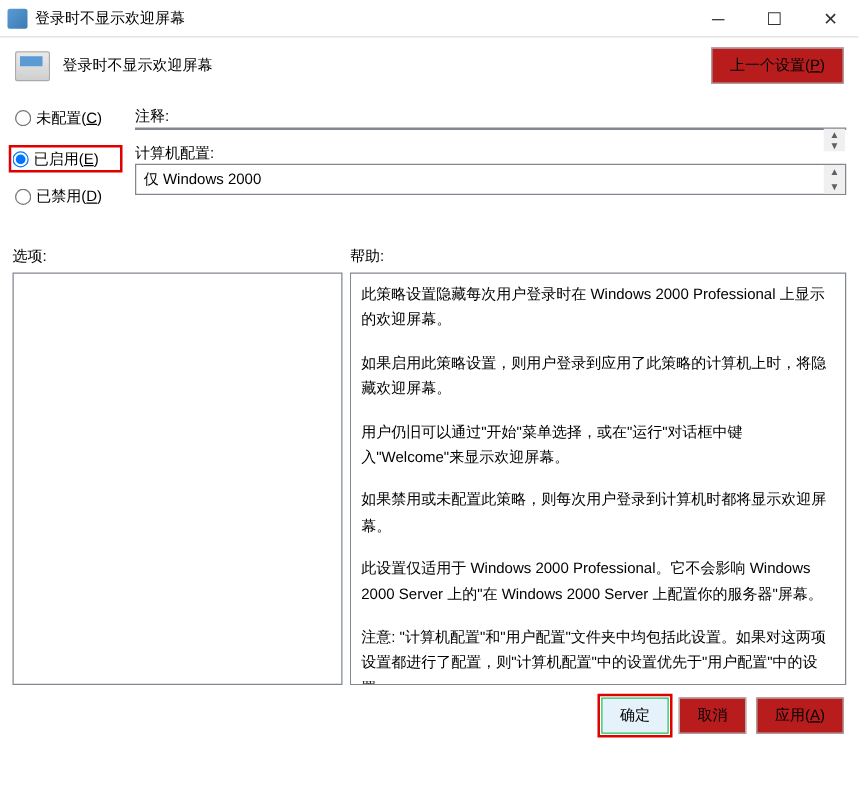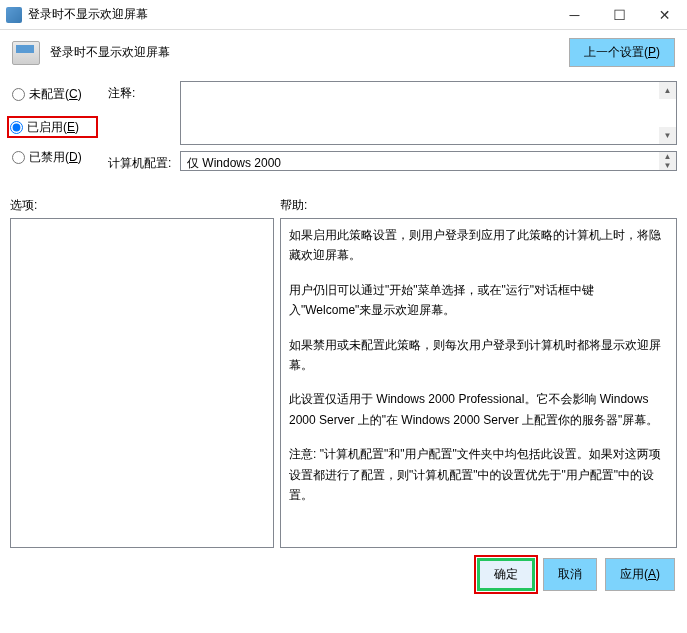--- a/index.html
+++ b/index.html
@@ -71,21 +71,21 @@
     }
     .header-title {
       flex: 1;
       font-size: 12px;
     }
     .nav-btns {
       display: flex;
       gap: 6px;
     }
     .btn {
-      background: #7dd3fc;
+      background: #b91c1c;
       border: 1px solid #adadad;
       padding: 5px 14px;
       font-size: 12px;
       font-family: inherit;
       cursor: pointer;
     }
     .top-grid {
       display: flex;
       padding: 6px 10px 0 10px;
       gap: 10px;
@@ -114,20 +114,21 @@
       padding-top: 1px;
       padding-bottom: 0px;
       margin-bottom: 10px;
     }
     .fields-col {
       flex: 1;
     }
     .field-row {
       display: flex;
       margin-bottom: 6px;
+      flex-direction: column;
     }
     .field-label {
       width: 72px;
       padding-top: 4px;
       text-align: left;
     }
     .text-area-like {
       flex: 1;
       border: 1px solid #828790;
       height: 64px;
@@ -195,21 +196,21 @@
     }
     .footer-btns {
       display: flex;
       justify-content: flex-end;
       gap: 8px;
       padding: 10px 12px;
     }
     .btn-ok {
       outline: 2px solid #e00000;
       outline-offset: 1px;
-      border: 3px solid #22c55e;
+      border: 1px solid #22c55e;
       background: #e5f1fb;
     }
     .underline {
       text-decoration: underline;
     }
     ::-webkit-scrollbar {
       width: 17px;
     }
     ::-webkit-scrollbar-track {
       background: #f0f0f0;
@@ -286,20 +287,21 @@
 </div>
 
 <div class="mid-labels">
   <div>选项:</div>
   <div>帮助:</div>
 </div>
 
 <div class="bottom-panels">
   <div class="options-panel"></div>
   <div class="help-panel">
+    <p>此策略设置隐藏每次用户登录时在 Windows 2000 Professional 上显示的欢迎屏幕。</p>
     <p>如果启用此策略设置，则用户登录到应用了此策略的计算机上时，将隐藏欢迎屏幕。</p>
     <p>用户仍旧可以通过"开始"菜单选择，或在"运行"对话框中键入"Welcome"来显示欢迎屏幕。</p>
     <p>如果禁用或未配置此策略，则每次用户登录到计算机时都将显示欢迎屏幕。</p>
     <p>此设置仅适用于 Windows 2000 Professional。它不会影响 Windows 2000 Server 上的"在 Windows 2000 Server 上配置你的服务器"屏幕。</p>
     <p>注意: "计算机配置"和"用户配置"文件夹中均包括此设置。如果对这两项设置都进行了配置，则"计算机配置"中的设置优先于"用户配置"中的设置。</p>
   </div>
 </div>
 
 <div class="footer-btns">
   <button class="btn btn-ok"><span>确定</span></button>

